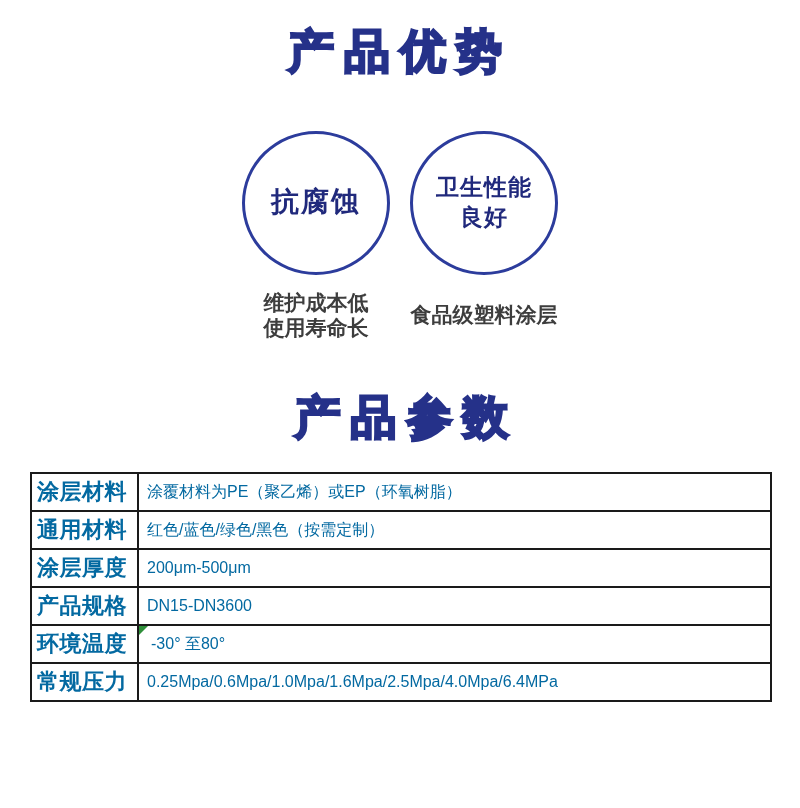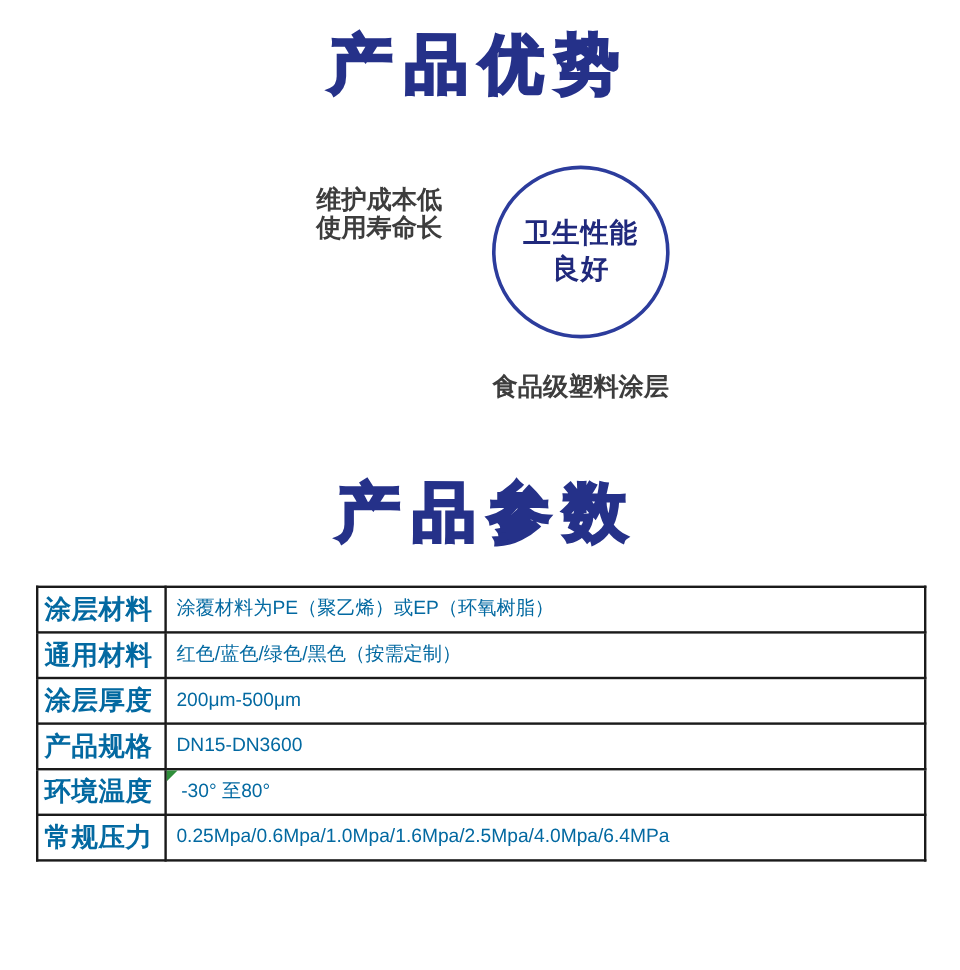--- a/index.html
+++ b/index.html
@@ -16,21 +16,21 @@
   .canvas{
     position:relative;
     width:800px;height:808px;
     margin:0 auto;
     background:#ffffff;
     overflow:hidden;
   }
   .big-title{
     margin-top:26px;
     text-align:center;
-    font-size:53px;
+    font-size:46px;
     line-height:1.1;
     font-weight:900;
     letter-spacing:10px;
     color:var(--title-blue);
     -webkit-text-stroke:2.5px var(--title-blue);
   }
   .big-title.second{ margin-top:50px;margin-left:13px; }
   .circles-row{
     display:flex;
     justify-content:center;
@@ -110,20 +110,25 @@
 </head>
 <body>
 
 <div class="canvas">
 
   <h1 class="big-title">产品优势</h1>
 
   <div class="circles-row">
 
     <div class="adv-item">
+      <div class="circle">
+        <div class="circle-text single">
+          <span>抗腐蚀</span>
+        </div>
+      </div>
       <div class="caption">
         <span>维护成本低</span>
         <span>使用寿命长</span>
       </div>
     </div>
 
 
 
     <div class="adv-item">
       <div class="circle">

